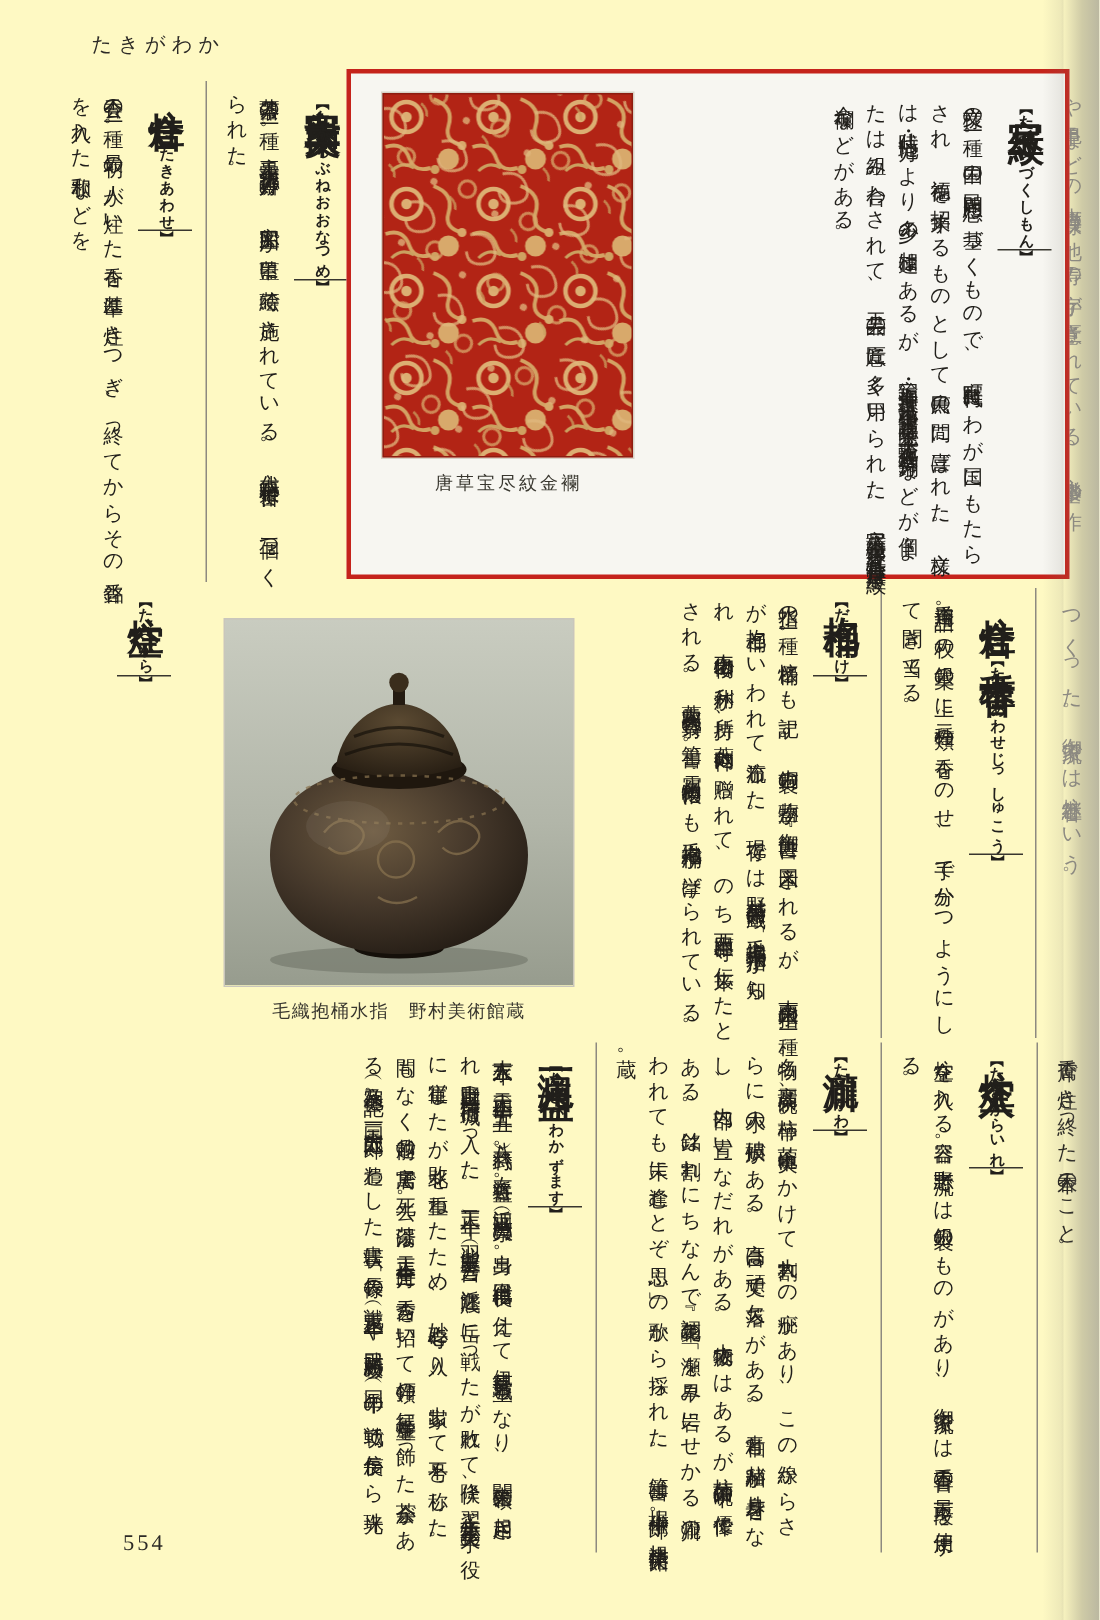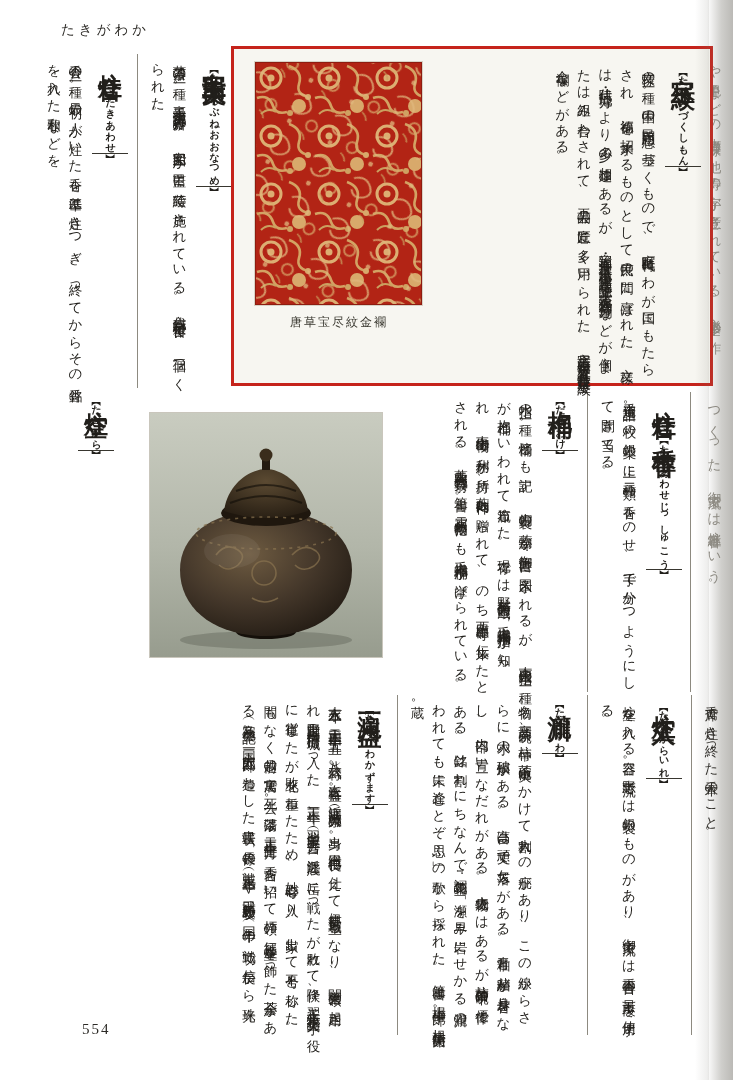--- a/index.html
+++ b/index.html
@@ -1,16 +1,16 @@
 <!DOCTYPE html>
 <html><head>
 <meta charset="utf-8">
 <style>
   html,body{margin:0;padding:0;background:#e9e8e4;}
-  .page{position:relative;width:733px;height:1080px;background:#ffffff;overflow:hidden;
+  .page{position:relative;width:733px;height:1080px;background:#fef9c3;overflow:hidden;
         font-family:"Liberation Serif","DejaVu Serif",serif;color:#211f1b;}
   
   .edge-shade{position:absolute;right:0;top:0;width:26px;height:100%;z-index:6;pointer-events:none;
         background:linear-gradient(to right,rgba(140,138,130,0) 0%,rgba(130,128,120,.38) 55%,rgba(150,148,142,.65) 100%);}
   .edge-shade2{position:absolute;right:24px;top:0;width:14px;height:100%;z-index:6;pointer-events:none;
         background:linear-gradient(to right,rgba(120,118,110,0),rgba(120,118,110,.14));}
 
   .v{writing-mode:vertical-rl;text-orientation:upright;}
 
   .running-head{position:absolute;left:61px;top:21px;font-size:13.5px;letter-spacing:4px;color:#2c2a26;}
@@ -157,20 +157,21 @@
       <g stroke="#8a7450" stroke-width="1.6" fill="none" opacity="0.7">
         <path d="M66 142 q10 -13 22 -5 q9 6 0 15 q-10 8 -19 0"></path>
         <path d="M142 142 q12 -13 24 -4 q8 7 -2 15 q-11 7 -19 -1"></path>
         <circle cx="114" cy="160" r="12"></circle>
         <path d="M102 185 q12 8 26 0"></path>
         <ellipse cx="116" cy="120" rx="70" ry="16" stroke-dasharray="3 5"></ellipse>
       </g>
       <ellipse cx="82" cy="138" rx="28" ry="17" fill="#ffffff" opacity="0.06"></ellipse>
     </svg>
   </div>
+  <div class="photo-cap">毛織抱桶水指　野村美術館蔵</div>
 
   <div class="band" style="left:50px;top:695px;width:672px;height:340px;">
     <div class="article">
       <div class="body">香席で炷き終った香木のこと。</div>
     </div>
     <div class="article">
       <div class="heading">
         <span class="t">炷空入</span><span class="r">【たきがらいれ】</span>
       </div>
       <div class="body">炷空を入れる容器。志野流では銀製のものがあり、御家流では重香合の最下段を使用する。</div>

